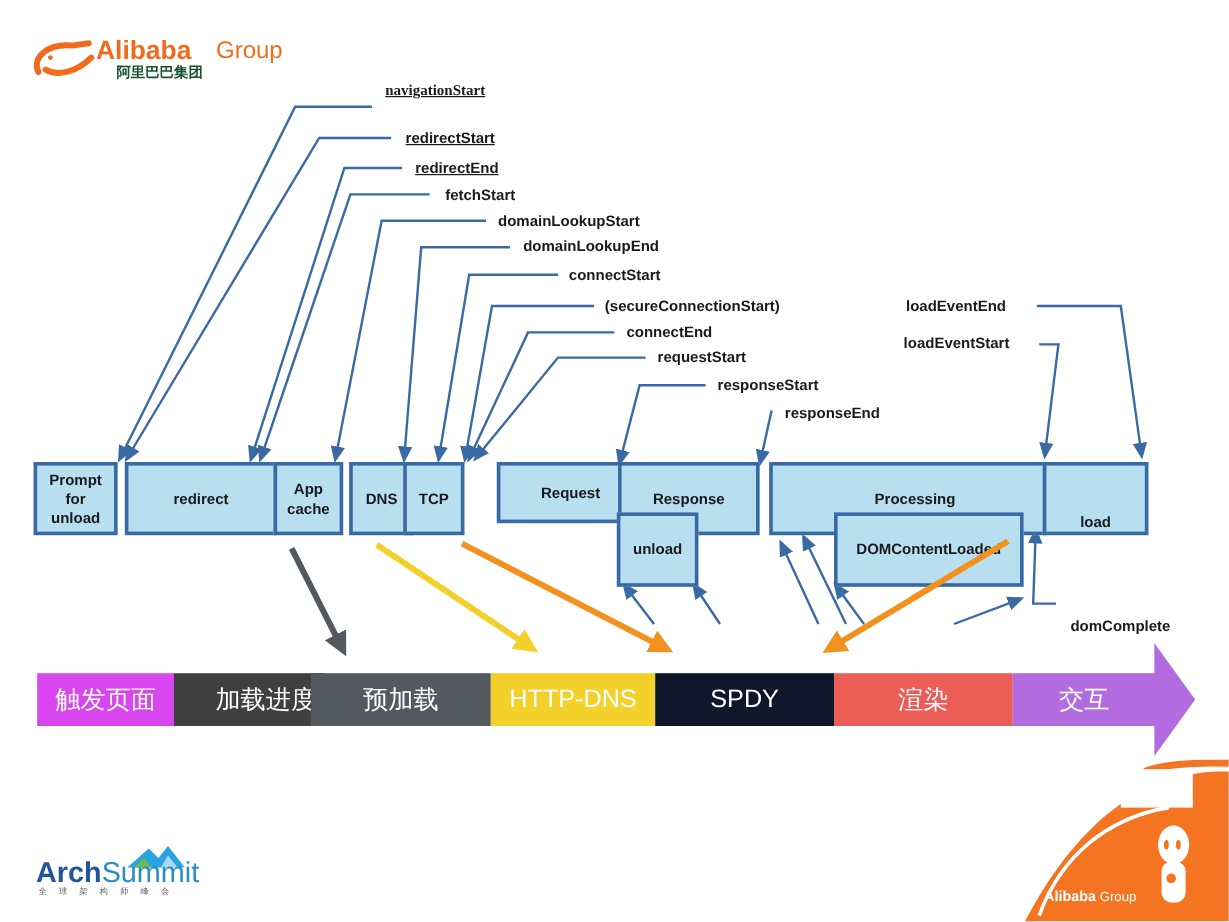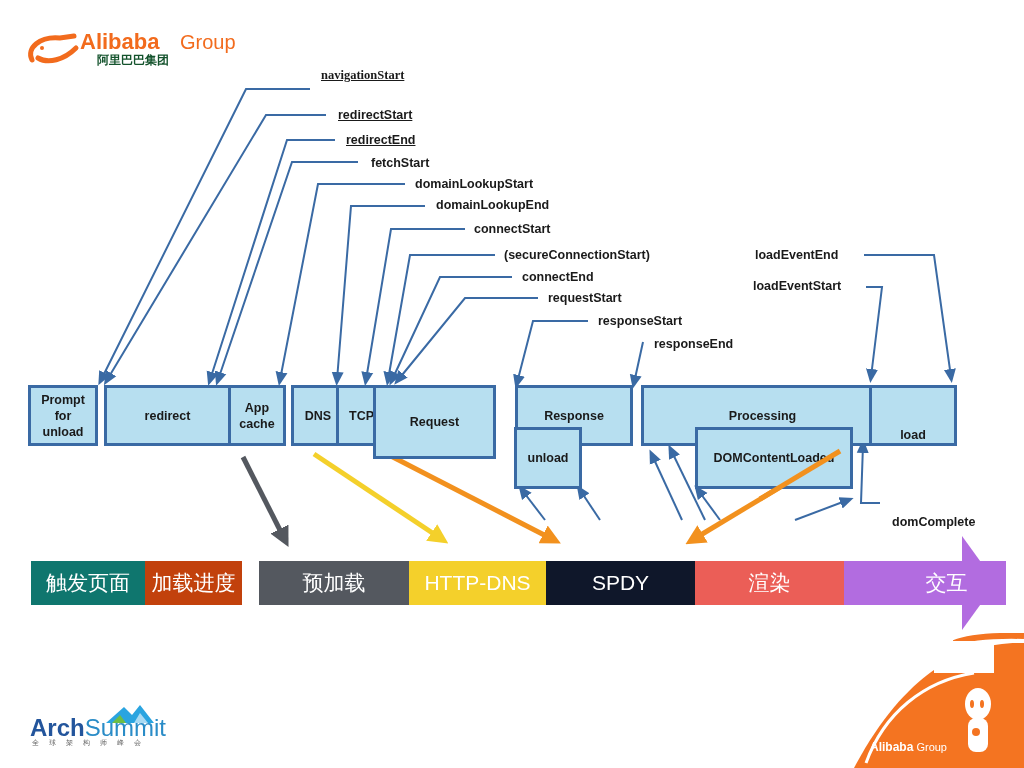--- a/index.html
+++ b/index.html
@@ -107,21 +107,21 @@
     <span>redirect</span>
   </div>
 <div class="box" style="left:216px;top:385px;width:58px;height:61px;white-space:pre-line;margin-left:12px;"><span>App
 cache</span></div>
 <div class="box" style="left:279px;top:385px;width:54px;height:61px;margin-left:12px;">
     <span>DNS</span>
   </div>
 <div class="box" style="left:336px;top:385px;width:51px;height:61px;">
     <span>TCP</span>
   </div>
-<div class="box" style="left:373px;top:385px;width:123px;height:74px;text-align:right;">
+<div class="box" style="left:414px;top:385px;width:123px;height:51px;text-align:right;">
     <span>Request</span>
   </div>
 <div class="box" style="left:515px;top:385px;width:118px;height:61px;">
     <span>Response</span>
   </div>
 <div class="box" style="left:514px;top:427px;width:68px;height:62px;">
     <span>unload</span>
   </div>
 <div class="box" style="left:641px;top:385px;width:231px;height:61px;padding-left:12px;">
     <span>Processing</span>
@@ -130,39 +130,39 @@
     <span>load</span>
   </div>
 <div class="box" style="left:695px;top:427px;width:158px;height:62px;">
     <span>DOMContentLoaded</span>
   </div>
 
 <svg class="overlay" width="1024" height="768" style="pointer-events:none;">
   <line x1="840" y1="451" x2="760" y2="499" stroke="#f2911e" stroke-width="5"></line>
 </svg>
 
-<div class="seg" style="left:31px;width:114px;background:#0f766e;">
+<div class="seg" style="left:31px;width:114px;background:#d946ef;">
     <span>触发页面</span>
   </div>
-<div class="seg" style="left:145px;width:97px;background:#c2410c;">
+<div class="seg" style="left:145px;width:97px;background:#404040;padding-left:28px;">
     <span>加载进度</span>
   </div>
 <div class="seg" style="left:259px;width:150px;background:#54585f;">
     <span>预加载</span>
   </div>
 <div class="seg" style="left:409px;width:137px;background:#f4d02b;font-family:'Liberation Sans',sans-serif;">
     <span>HTTP-DNS</span>
   </div>
 <div class="seg" style="left:546px;width:149px;background:#0f172a;font-family:'Liberation Sans',sans-serif;">
     <span>SPDY</span>
   </div>
 <div class="seg" style="left:695px;width:149px;background:#eb5e57;">
     <span>渲染</span>
   </div>
-<div class="seg" style="left:844px;width:119px;background:#b26ce0;padding-left:43px;">
+<div class="seg" style="left:844px;width:119px;background:#b26ce0;">
     <span>交互</span>
   </div>
 
 <svg class="abs" width="50" height="22" style="left:106px;top:703px;">
   <polygon points="0,20 18,4 26,12 34,2 48,20" fill="#2aa4e0"></polygon>
   <polygon points="6,20 14,12 20,20" fill="#6dbd45"></polygon>
   <polygon points="28,20 34,10 42,20" fill="#ffffff" opacity="0.6"></polygon>
 </svg>
 <div class="abs arch"><span>Arch</span><span class="sum">Summit</span></div>
 <div class="abs arch-cn">全球架构师峰会</div>

